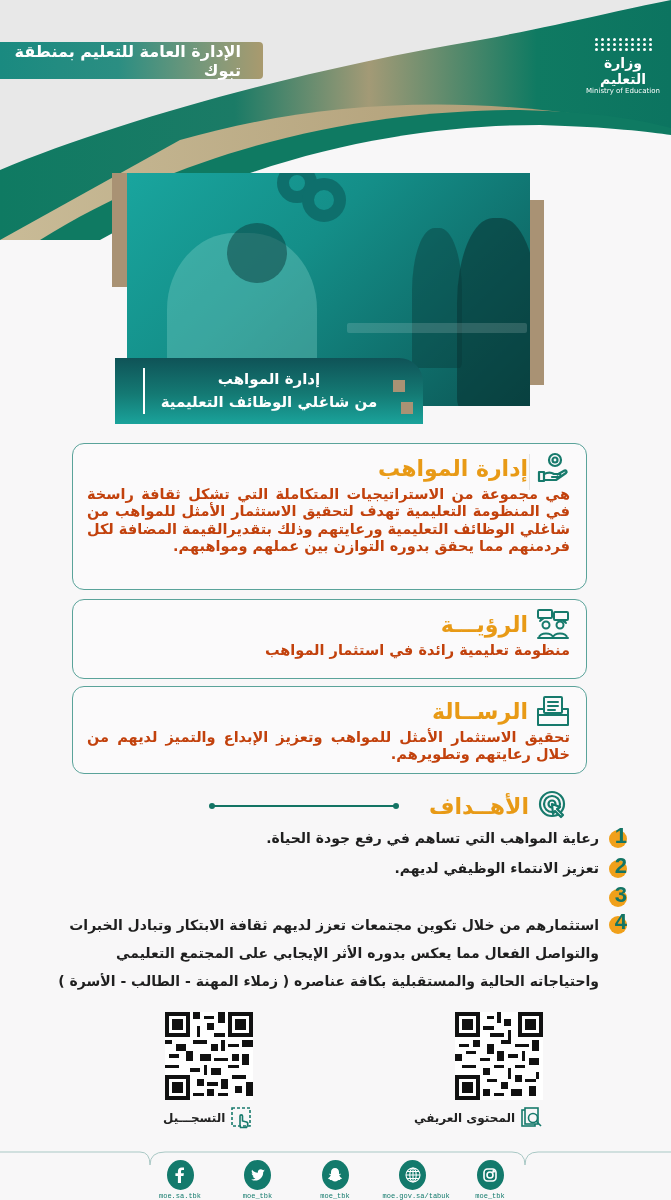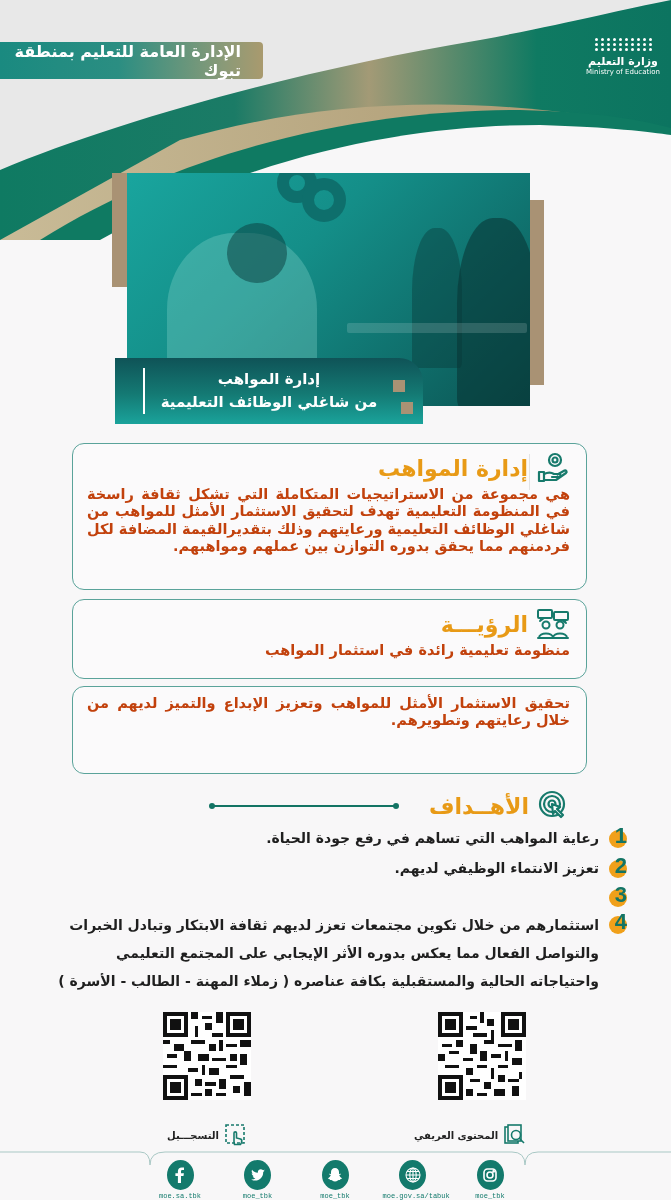--- a/index.html
+++ b/index.html
@@ -22,21 +22,21 @@
     display: flex; align-items: center; justify-content: flex-start;
     padding-right: 22px; direction: rtl;
   }
   .moe-logo {
     position: absolute; right: 8px; top: 38px; width: 80px; height: 70px;
     color: #fff; text-align: center;
   }
   .moe-logo .dots { display: flex; justify-content: center; gap: 2px; margin-bottom: 4px; }
   .moe-logo .dotgrid { display: grid; grid-template-columns: repeat(5, 4px); gap: 2px; }
   .moe-logo .dotgrid span { width: 3px; height: 3px; background: #fff; border-radius: 50%; display: block; }
-  .moe-logo .ar { font-size: 11px; font-weight: bold; }
+  .moe-logo .ar { font-size: 14px; font-weight: bold; }
   .moe-logo .en { font-size: 7px; direction: ltr; }
 
   .hero {
     position: absolute; left: 112px; top: 173px; width: 432px; height: 247px;
   }
   .hero .gold-left { position: absolute; left: 0; top: 0; width: 15px; height: 114px; background: #a99274; }
   .hero .gold-right { position: absolute; right: 0; top: 27px; width: 14px; height: 185px; background: #a99274; }
   .hero .photo {
     position: absolute; left: 15px; top: 0; width: 403px; height: 233px;
     background: linear-gradient(135deg, #19a59e 0%, #148e88 40%, #0f6d6a 75%, #0b5553 100%);
@@ -85,21 +85,21 @@
   .goal .num .dot { position: absolute; left: 4px; top: 5px; width: 18px; height: 18px; background: #f0a01a; border-radius: 50%; }
   .goal .num .digit { position: absolute; right: 2px; top: -2px; font-size: 22px; color: #137464; font-weight: bold; font-family: "Liberation Sans", sans-serif; }
   .goal .txt { line-height: 1.9; padding-top: 0; }
   .goal.long .txt { line-height: 2.0; }
 
   .qr-block { position: absolute; top: 1012px; text-align: center; }
   .qr {
     width: 88px; height: 88px; background: #fff; position: relative;
   }
   .qr svg { width: 88px; height: 88px; display: block; }
-  .qr-label { display: flex; align-items: center; gap: 6px; justify-content: center; margin-top: 24px; font-weight: bold; font-size: 10px; direction: rtl; }
+  .qr-label { display: flex; align-items: center; gap: 6px; justify-content: center; margin-top: 7px; font-weight: bold; font-size: 12px; direction: rtl; }
   .qr-label .ico { width: 22px; height: 22px; color: #177a6c; }
   .qr-label .ico svg { width: 100%; height: 100%; }
 
   .footer-frame { position: absolute; left: 0; top: 1150px; width: 671px; height: 50px; }
   .footer-frame svg { width: 671px; height: 50px; }
   .socials { position: absolute; left: 150px; top: 1160px; width: 370px; display: flex; justify-content: space-between; direction: ltr; }
   .social { width: 60px; text-align: center; }
   .social .circ {
     width: 27px; height: 30px; border-radius: 50%; background: #137a6c; margin: 0 auto;
     display: flex; align-items: center; justify-content: center; color: #fff;
@@ -230,20 +230,31 @@
           <path d="M17 30 c0 -6 14 -6 14 0"></path>
         <path d="M2 30 h30"></path>
       </svg>
     </span>
     <span class="card-title">الرؤيـــة</span>
   </div>
   <div class="card-body">منظومة تعليمية رائدة في استثمار المواهب</div>
 </div>
 
 <div class="card" style="top:686px;height:88px;">
+  <div class="card-head">
+    <span class="card-icon">
+      <svg viewBox="0 0 34 32" fill="none" stroke="currentColor" stroke-width="2" stroke-linecap="round" stroke-linejoin="round">
+        <rect x="8" y="2" width="18" height="16" rx="1"></rect>
+        <path d="M12 7 h10 M12 11 h10 M12 15 h7"></path>
+        <path d="M2 14 h6 M26 14 h6 v16 h-30 v-16"></path>
+        <path d="M2 20 h30"></path>
+      </svg>
+    </span>
+    <span class="card-title">الرســالة</span>
+  </div>
   <div class="card-body">تحقيق الاستثمار الأمثل للمواهب وتعزيز الإبداع والتميز لديهم من خلال رعايتهم وتطويرهم.</div>
 </div>
 
 <div class="goals-head">
   <span class="card-icon">
     <svg viewBox="0 0 34 32" fill="none" stroke="currentColor" stroke-width="2.2" stroke-linecap="round" stroke-linejoin="round">
       <circle cx="15" cy="14" r="12"></circle>
         <circle cx="15" cy="14" r="8"></circle>
         <circle cx="15" cy="14" r="3.5"></circle>
       <path d="M15 14 l8 3 l-3 2 l6 6 l-2 2 l-6 -6 l-2 3 z" fill="#fff"></path>

